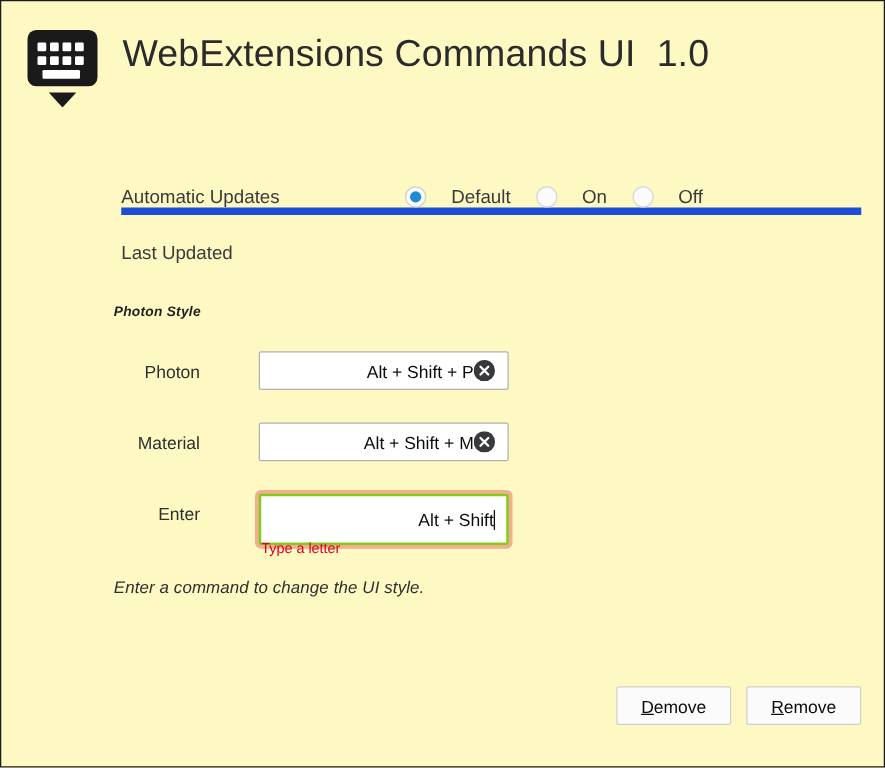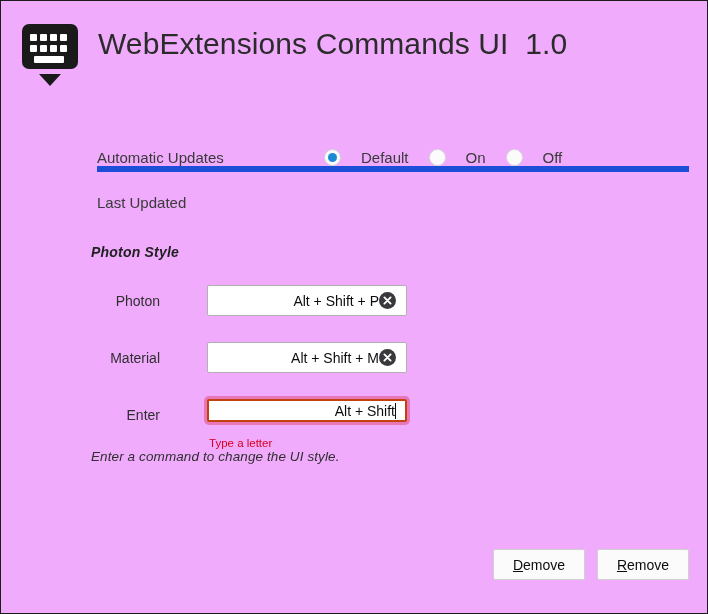--- a/index.html
+++ b/index.html
@@ -13,21 +13,21 @@
     font-family: "Liberation Sans", sans-serif;
     -webkit-font-smoothing: antialiased;
   }
 
   
   .window {
     position: relative;
     box-sizing: border-box;
     width: 708px;
     height: 614px;
-    background: #f0abfc;
+    background: #fef9c3;
     border: 1px solid #1b1b1b;
     overflow: hidden;
   }
 
   
   .header {
     position: absolute;
     left: 0; top: 0; right: 0;
     height: 96px;
   }
@@ -119,21 +119,21 @@
   }
 
   
   .commands {
     position: absolute;
     left: 90px;
     top: 243px;
     width: 600px;
   }
   .section-title {
-    font-size: 14px;
+    font-size: 11px;
     font-weight: bold;
     font-style: italic;
     color: #1f1f1f;
     margin: 0 0 25px 0;
     letter-spacing: 0.2px;
   }
 
   .shortcut-row {
     position: relative;
     display: flex;
@@ -165,24 +165,24 @@
     align-items: center;
     padding: 0 10px;
     font-size: 14px;
     color: #0c0c0d;
   }
   .shortcut-input .value {
     flex: 1;
     white-space: pre;
   }
   .shortcut-input.invalid {
-    border: 2px solid #c2410c;
+    border: 2px solid #84cc16;
     border-radius: 2px;
     box-shadow: 0 0 0 3px rgba(215, 0, 34, 0.30);
-    height: 23px;
+    height: 41px;
     padding: 0 9px;
   }
   .caret {
     display: inline-block;
     width: 1px;
     height: 16px;
     background: #0c0c0d;
     vertical-align: -3px;
     margin-left: 0px;
   }

